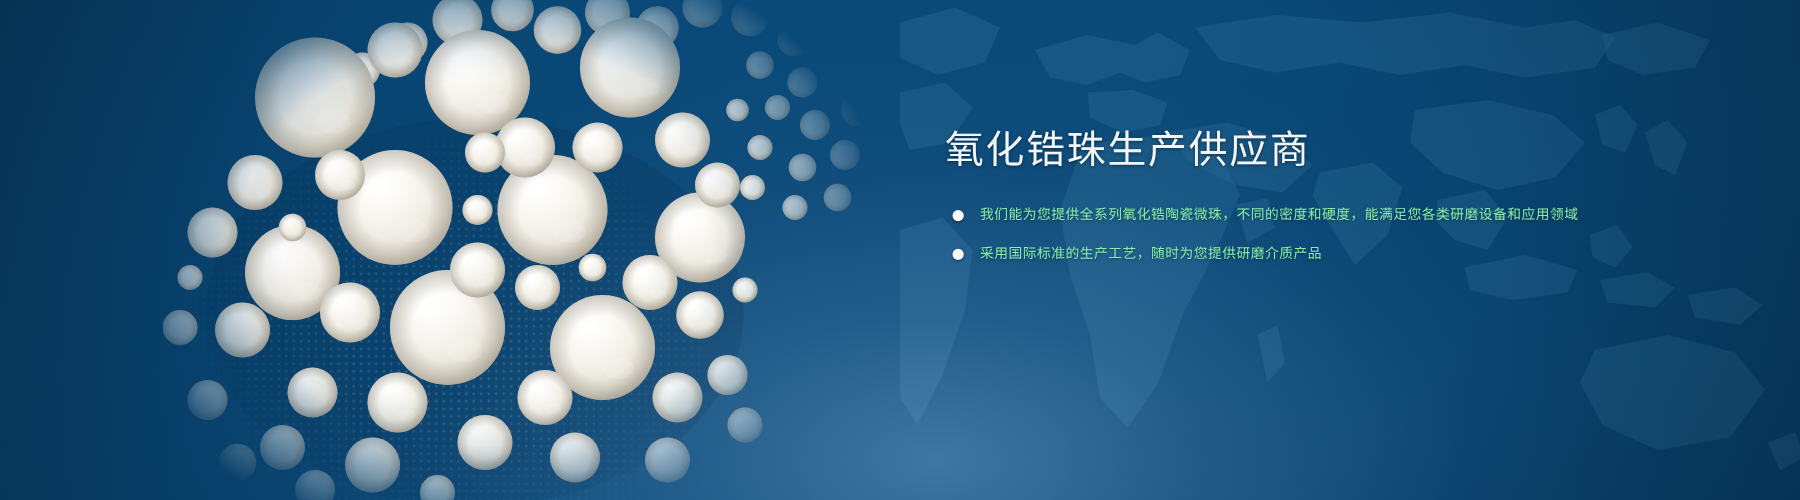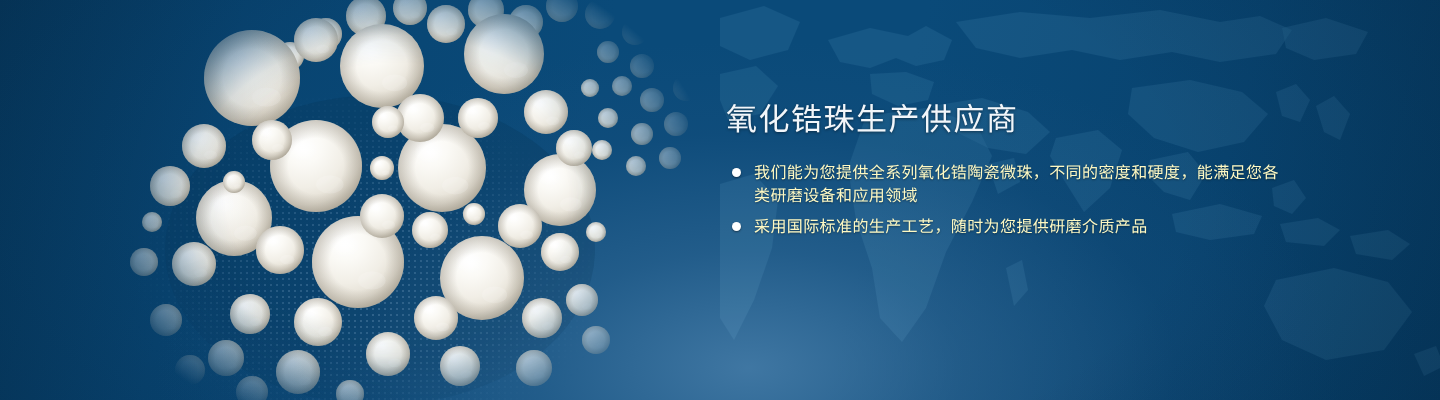--- a/index.html
+++ b/index.html
@@ -93,21 +93,21 @@
       radial-gradient(ellipse 300px 250px at 40% 72%,
         rgba(0,0,0,0.85) 0%, rgba(0,0,0,0.5) 45%, rgba(0,0,0,0) 80%);
   }
 
   .photo-beads { position: absolute; inset: 0; }
   .photo-beads svg { display: block; width: 100%; height: 100%; }
 
   
   .copy {
     position: absolute;
-    left: 726px;
+    left: 756px;
     top: 104px;
     width: 560px;
   }
 
   .headline {
     margin: 0 0 26px 0;
     font-size: 31px;
     line-height: 1.0;
     font-weight: 400;
     color: #f2f6fa;
@@ -119,23 +119,23 @@
   .bullets {
     list-style: none;
     margin: 0;
     padding: 0;
   }
 
   .bullet {
     position: relative;
     padding-left: 28px;
     margin-bottom: 8px;
-    font-size: 16px;
+    font-size: 11px;
     line-height: 23px;
-    color: #fef9c3;
+    color: #86efac;
     letter-spacing: 0.4px;
     text-shadow: 0 1px 2px rgba(0,0,0,0.4);
   }
   .bullet:last-child { margin-bottom: 16px; }
 
   .bullet-dot {
     position: absolute;
     left: 6px;
     top: 7px;
     width: 9px;

